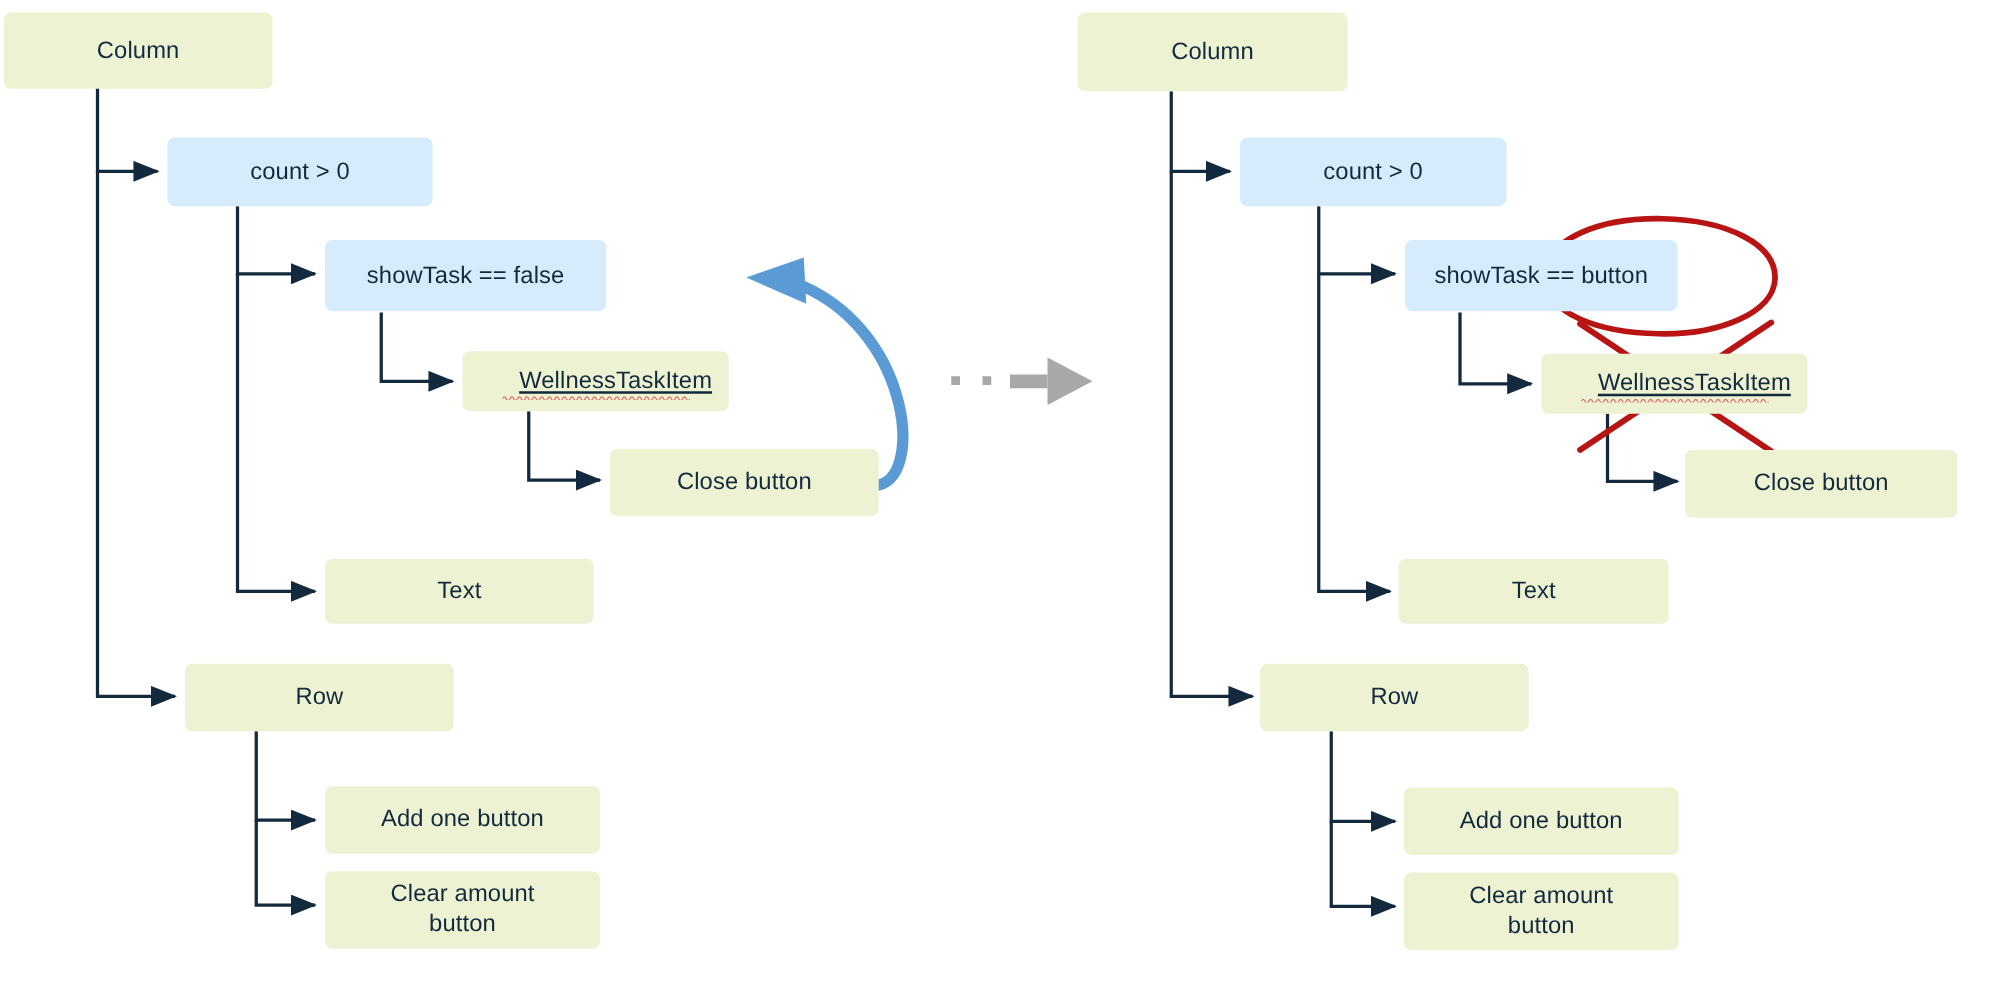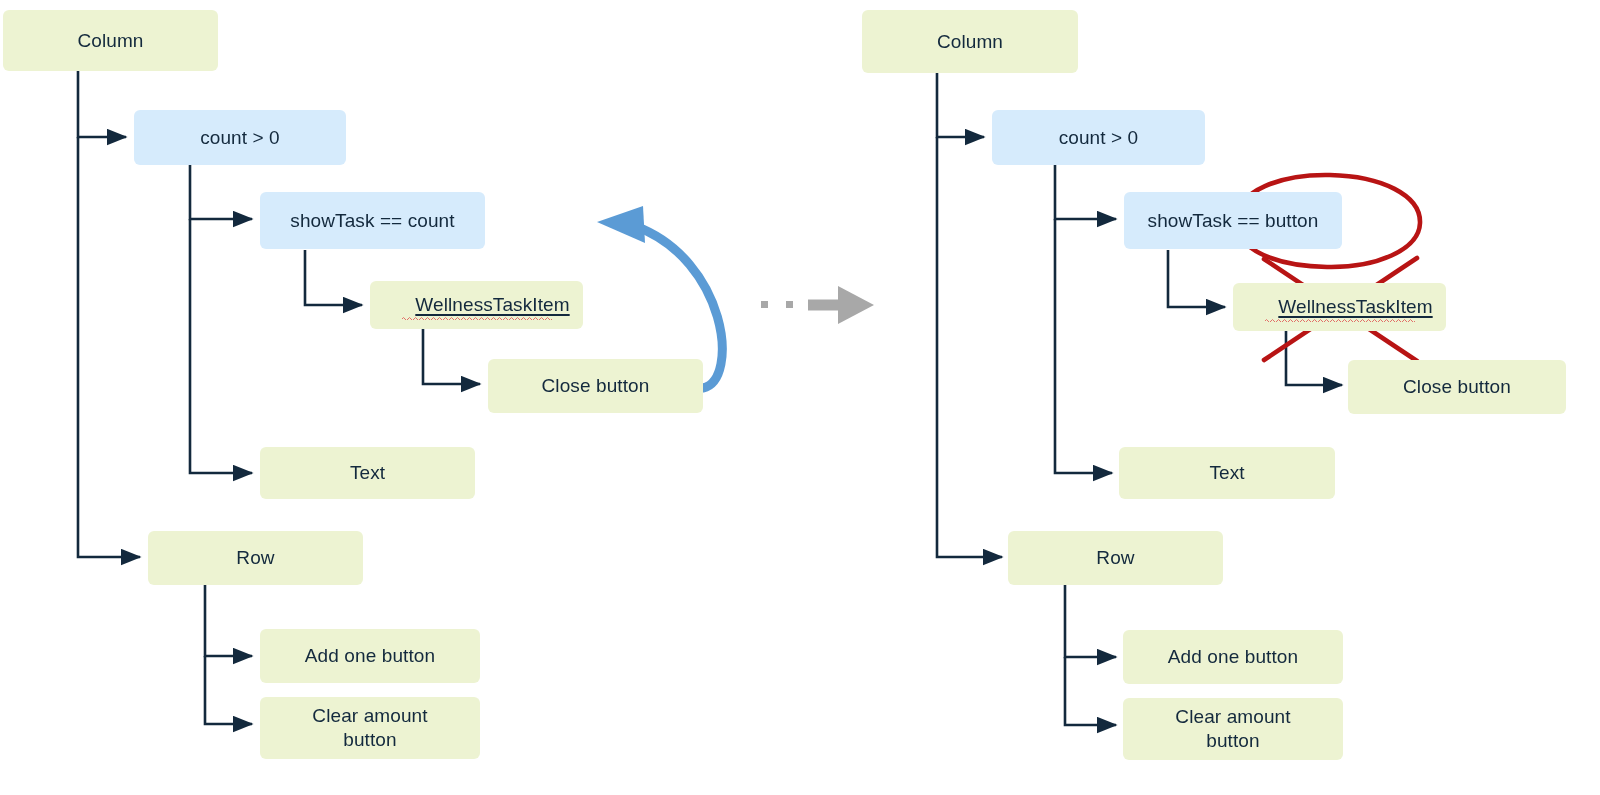--- a/index.html
+++ b/index.html
@@ -153,21 +153,21 @@
 
   <div class="node widget" style="left:3px; top:10px; width:215px; height:61px;">
     <span class="lbl">Column</span>
   </div>
 
   <div class="node cond" style="left:134px; top:110px; width:212px; height:55px;">
     <span class="lbl">count &gt; 0</span>
   </div>
 
   <div class="node cond" style="left:260px; top:192px; width:225px; height:57px;">
-    <span class="lbl">showTask == count</span>
+    <span class="lbl">showTask == false</span>
   </div>
 
   <div class="node widget underlined" style="left:370px; top:281px; width:213px; height:48px;">
     <span class="lbl">WellnessTaskItem</span>
     <svg class="squiggle" viewBox="0 0 150 4" preserveAspectRatio="none">
       <path d="M0,3 q1.5,-3 3,0 t3,0 t3,0 t3,0 t3,0 t3,0 t3,0 t3,0 t3,0 t3,0 t3,0 t3,0 t3,0 t3,0 t3,0 t3,0 t3,0 t3,0 t3,0 t3,0 t3,0 t3,0 t3,0 t3,0 t3,0 t3,0 t3,0 t3,0 t3,0 t3,0 t3,0 t3,0 t3,0 t3,0 t3,0 t3,0 t3,0 t3,0 t3,0 t3,0 t3,0 t3,0 t3,0 t3,0 t3,0 t3,0 t3,0 t3,0 t3,0 t3,0" stroke="#e2706a" stroke-width="1" fill="none"></path>
     </svg>
   </div>
 
   <div class="node widget" style="left:488px; top:359px; width:215px; height:54px;">

